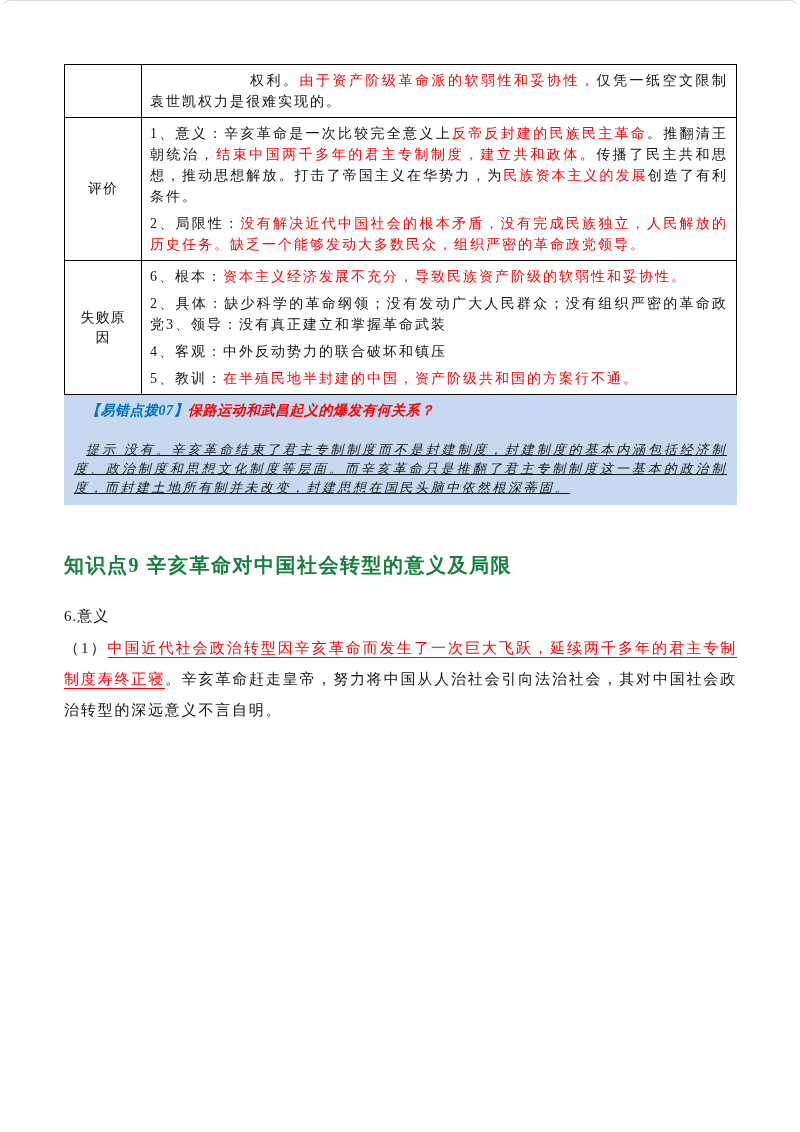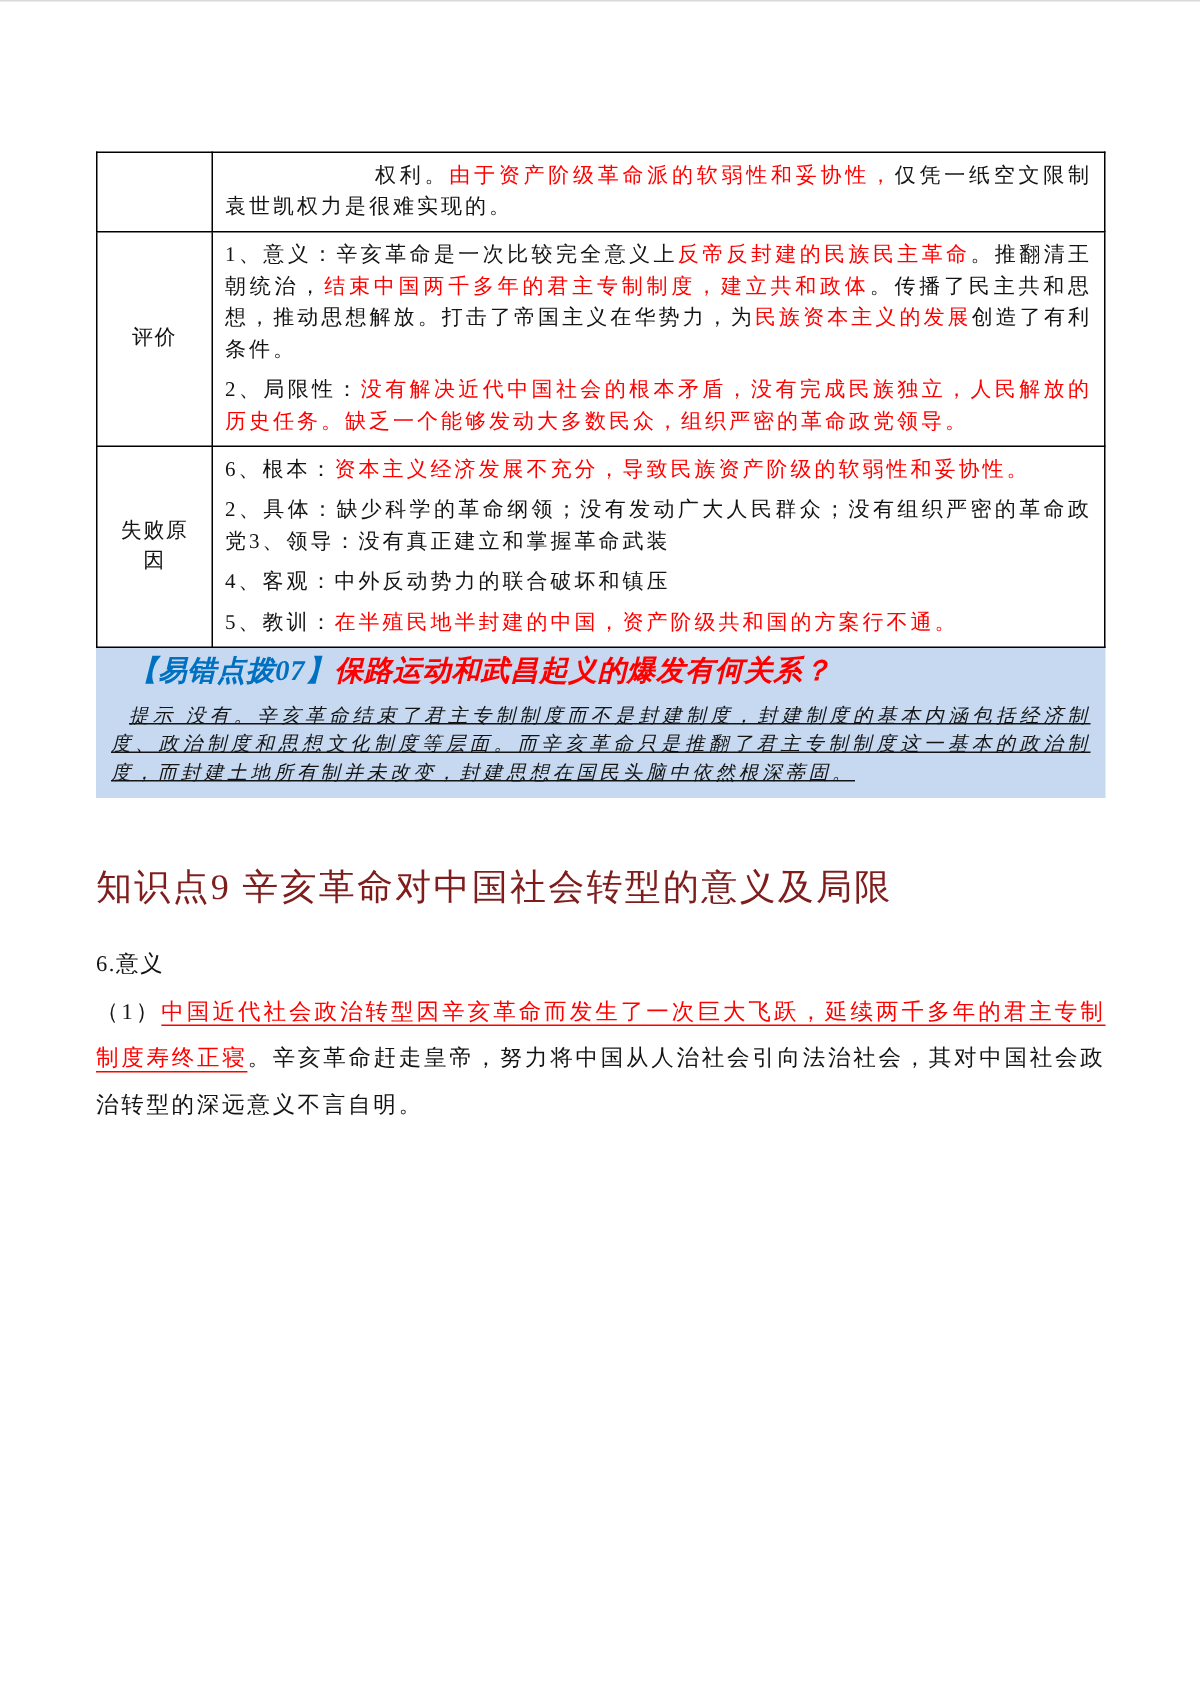--- a/index.html
+++ b/index.html
@@ -1,34 +1,34 @@
 <!DOCTYPE html>
 <html><head>
 <meta charset="utf-8">
 <style>
   html,body{margin:0;padding:0;}
   body{
     width:800px;min-height:1132px;background:#ffffff;
     font-family:"Liberation Serif","DejaVu Serif",serif;
     color:#141414;
   }
-  .page{width:800px;min-height:1132px;box-sizing:border-box;background:#ffffff;padding:100px 63px 40px 64px;border-top:1px solid #d9d9d9;}
+  .page{width:800px;min-height:1132px;box-sizing:border-box;background:#ffffff;padding:63px 63px 40px 64px;border-top:1px solid #d9d9d9;border-radius:11px;}
   
   table.ct{border-collapse:collapse;width:673px;table-layout:fixed;}
   .ct td{border:1.6px solid #000;padding:5px 8px;font-size:14px;line-height:21px;letter-spacing:2px;text-align:justify;vertical-align:middle;}
   .ct td.label{text-align:center;font-weight:400;padding:4px 12px;letter-spacing:1px;line-height:20px;}
   .tp{margin:0;}
   .tp + .tp{margin-top:6px;}
   .indent-first{text-indent:100px;}
   
   .tip{background:#c6d9f1;width:673px;box-sizing:border-box;padding:6px 10px 8px;}
-  .tip-title{margin:0 0 10px 0;padding-left:12px;font-size:19px;font-weight:700;font-style:italic;letter-spacing:.5px;line-height:19px;}
+  .tip-title{margin:0 0 20px 0;padding-left:12px;font-size:14px;font-weight:700;font-style:italic;letter-spacing:.5px;line-height:19px;}
   .tip-body{margin:0;font-size:13px;font-style:italic;line-height:19px;letter-spacing:2.5px;text-align:justify;text-indent:12px;text-decoration:underline;}
   
-  .kp{margin:48px 0 0;font-size:24px;font-weight:400;color:#7f1d1d;letter-spacing:1.5px;line-height:24px;}
+  .kp{margin:48px 0 0;font-size:20px;font-weight:700;color:#15803d;letter-spacing:1.5px;line-height:24px;}
   .sub{margin:26px 0 0;font-size:15px;line-height:26px;letter-spacing:1px;}
   .bp{margin:4px 0 0;font-size:15px;line-height:31px;letter-spacing:1.8px;text-align:justify;}
   
   .c-k{color:#141414;}
   .c-r{color:#ff0000;}
   .c-b{color:#0070c0;}
   .u{text-decoration:underline;text-underline-offset:4px;}
 </style>
 </head>
 <body>

